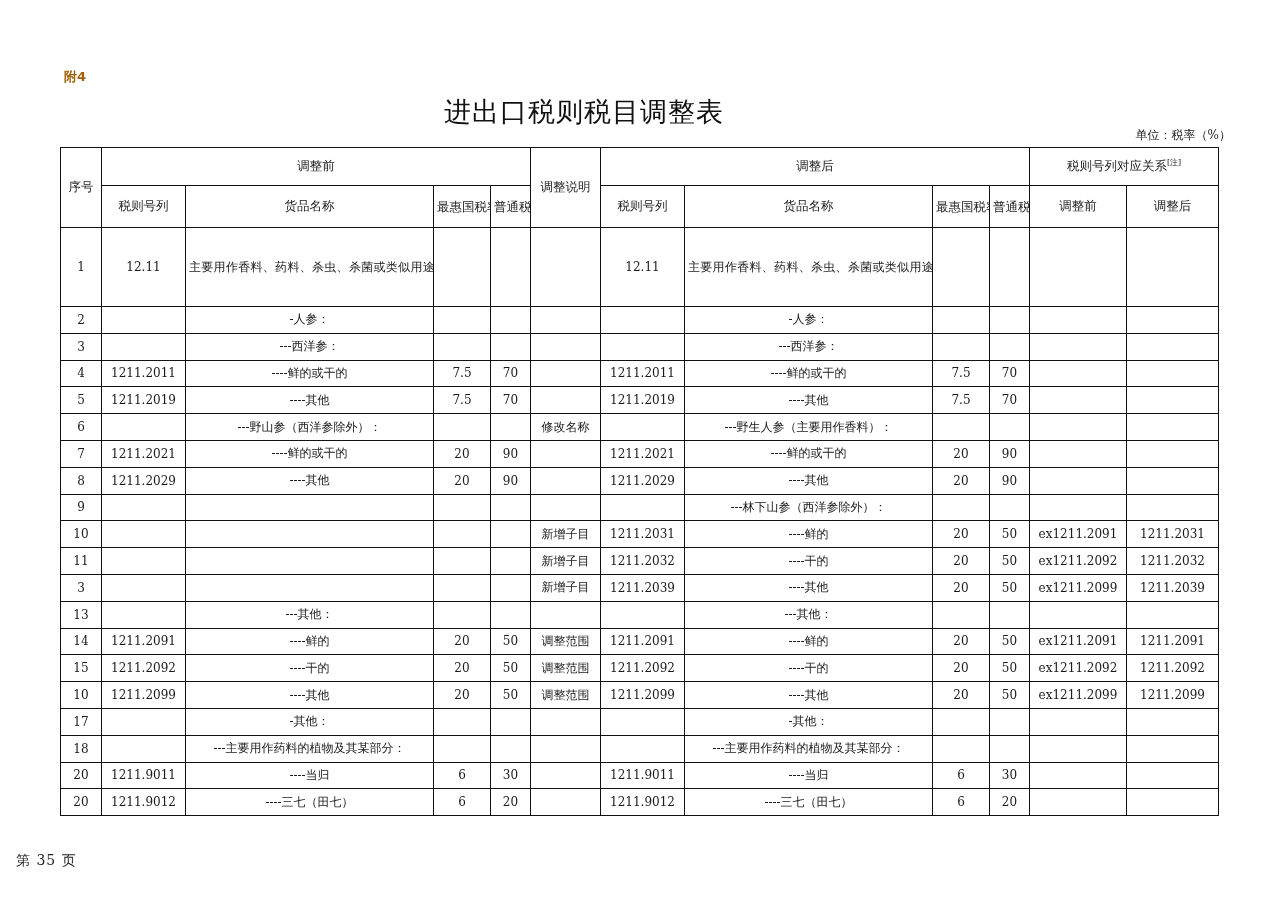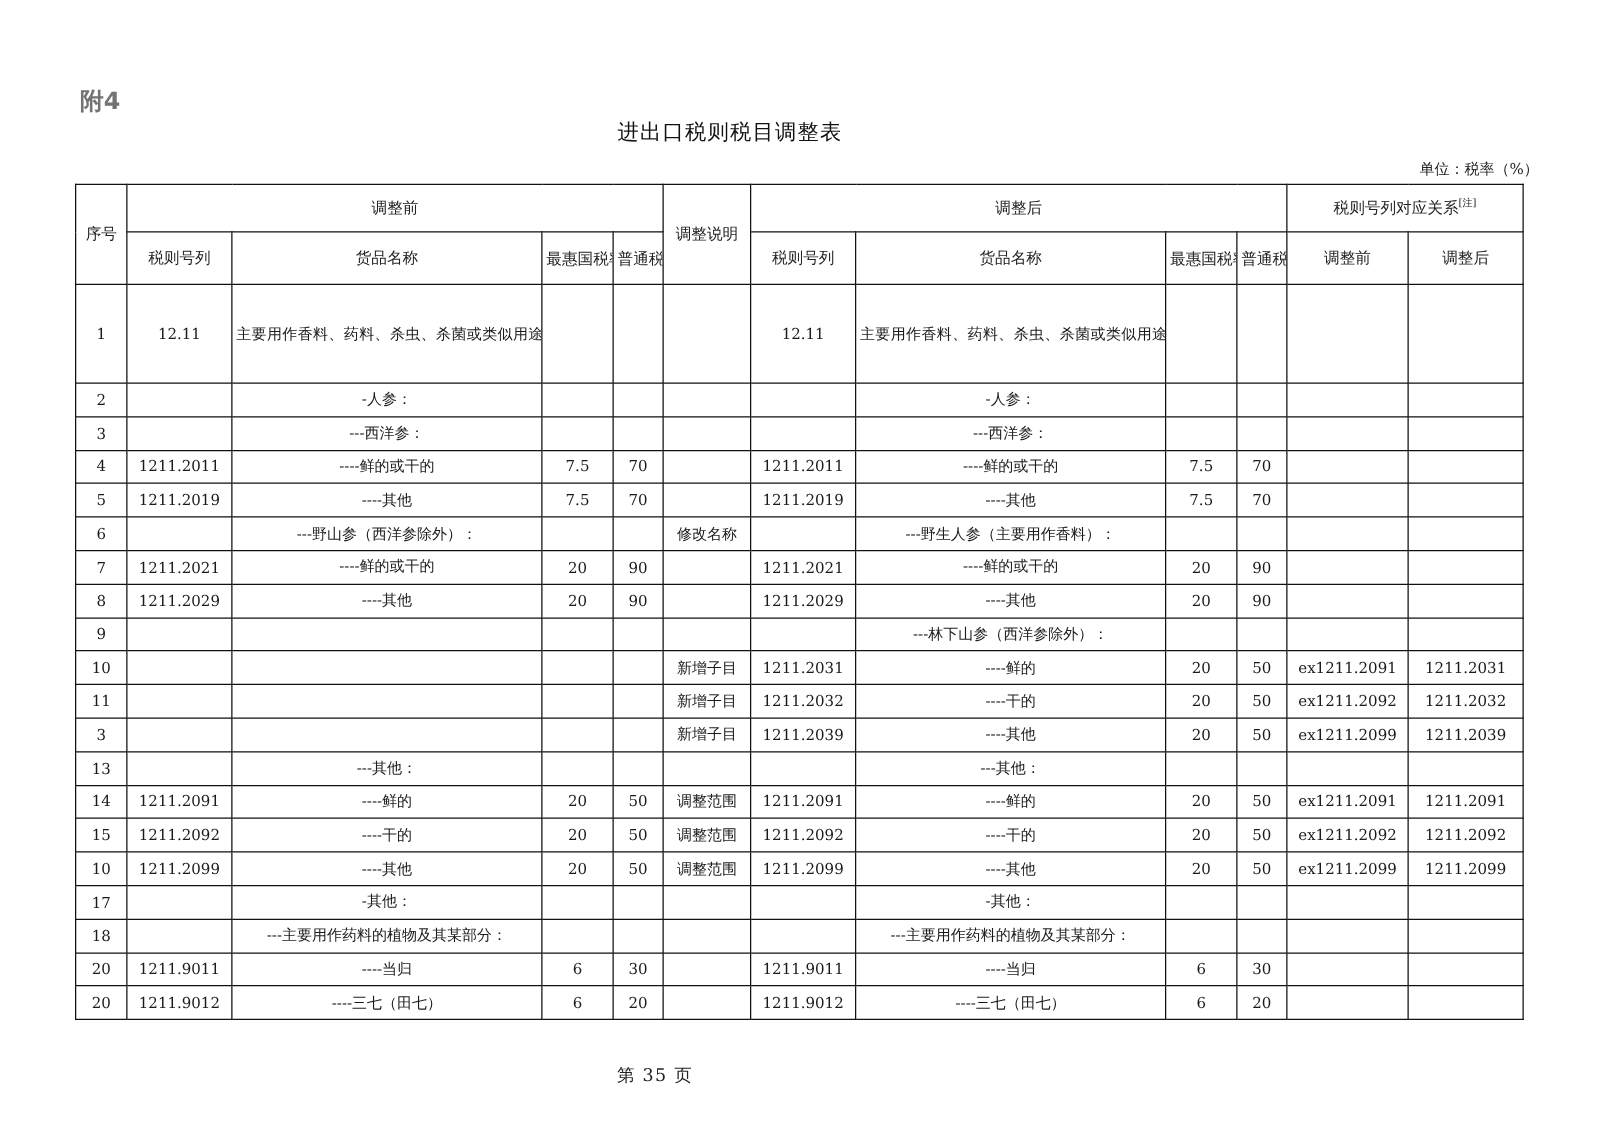--- a/index.html
+++ b/index.html
@@ -3,25 +3,25 @@
 <meta charset="utf-8">
 <style>
   html, body { margin: 0; padding: 0; background: #ffffff; }
   body {
     width: 1280px; height: 901px; position: relative; overflow: hidden;
     font-family: "DejaVu Serif", "Liberation Serif", serif; color: #111;
   }
   .annex {
     position: absolute; left: 64px; top: 68px;
     font-family: "DejaVu Sans", "Liberation Sans", sans-serif;
-    font-size: 19px; font-weight: bold; color: #737373;
+    font-size: 13px; font-weight: bold; color: #a16207;
   }
   .title {
     position: absolute; left: 0; width: 1168px; top: 94px; text-align: center;
-    font-size: 17px; letter-spacing: 1px; color: #111;
+    font-size: 27px; letter-spacing: 1px; color: #111;
   }
   .unit {
     position: absolute; right: 49px; top: 127px;
     font-size: 12px; color: #222;
   }
   table.grid {
     position: absolute; left: 60px; top: 147px;
     width: 1158px; border-collapse: collapse; table-layout: fixed;
     font-size: 12px;
   }
@@ -33,21 +33,21 @@
   table.grid th { font-size: 12.5px; color: #222; }
   td.name { text-align: left; padding-left: 2px; }
   td.wrap { white-space: normal; line-height: 16px; text-align: left; padding: 4px 3px 4px 3px; letter-spacing: 0.3px; }
   th.stack { line-height: 14px; white-space: normal; padding: 0 2px; }
   tr.h1 { height: 38px; }
   tr.h2 { height: 42px; }
   tr.big { height: 79px; }
   tr.r { height: 26.8px; }
   sup { font-size: 8px; }
   .pagenum {
-    position: absolute; left: 0; width: 1048px; top: 852px; text-align: center;
+    position: absolute; left: 16px; width: 1048px; top: 852px; 
     font-size: 14px; color: #222; letter-spacing: 1px;
   }
 </style>
 </head>
 <body>
 
 <div class="annex">附4</div>
 <div class="title">进出口税则税目调整表</div>
 <div class="unit">单位：税率（%）</div>
 

